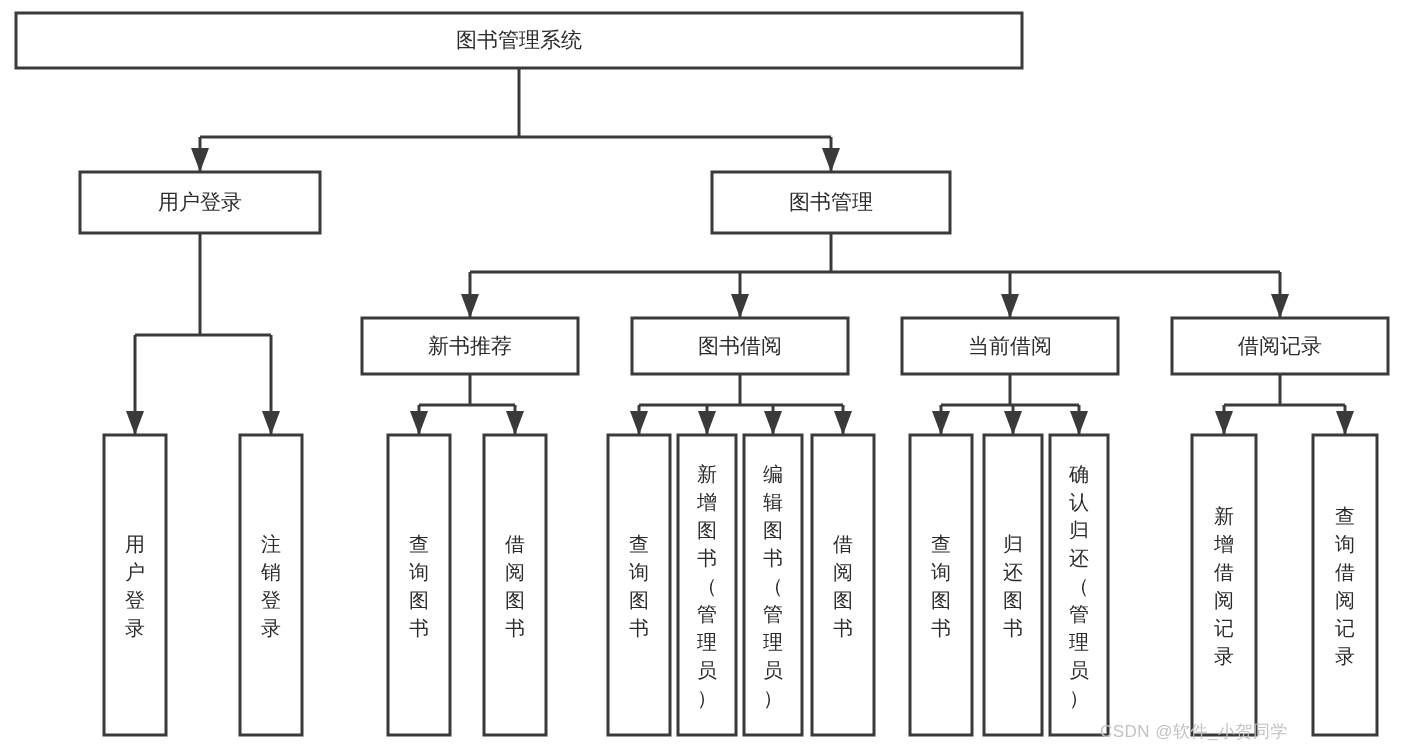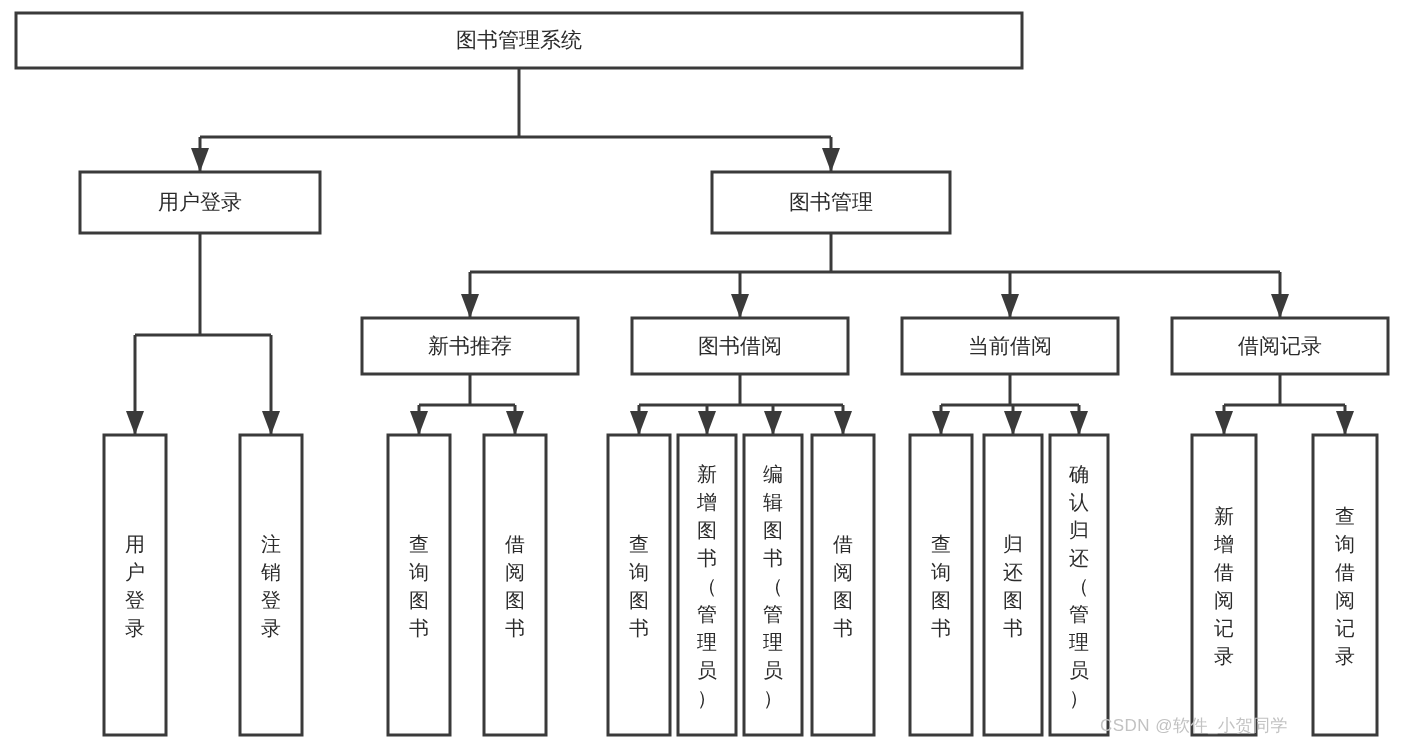--- a/index.html
+++ b/index.html
@@ -51,21 +51,21 @@
   }
   .node-label-v {
     fill: #2b2b2b;
     font-family: "Liberation Sans", "DejaVu Sans", sans-serif;
     font-size: 20px;
     text-anchor: middle;
   }
   .watermark-text {
     position: absolute;
     right: 10px;
-    bottom: 10px;
+    bottom: 4px;
     color: #c2c2c2;
     font-size: 17px;
     font-family: "Liberation Sans", "DejaVu Sans", sans-serif;
     white-space: nowrap;
     letter-spacing: 0.5px;
     pointer-events: none;
     margin-left: 22px;
   }
 </style>
 </head>

